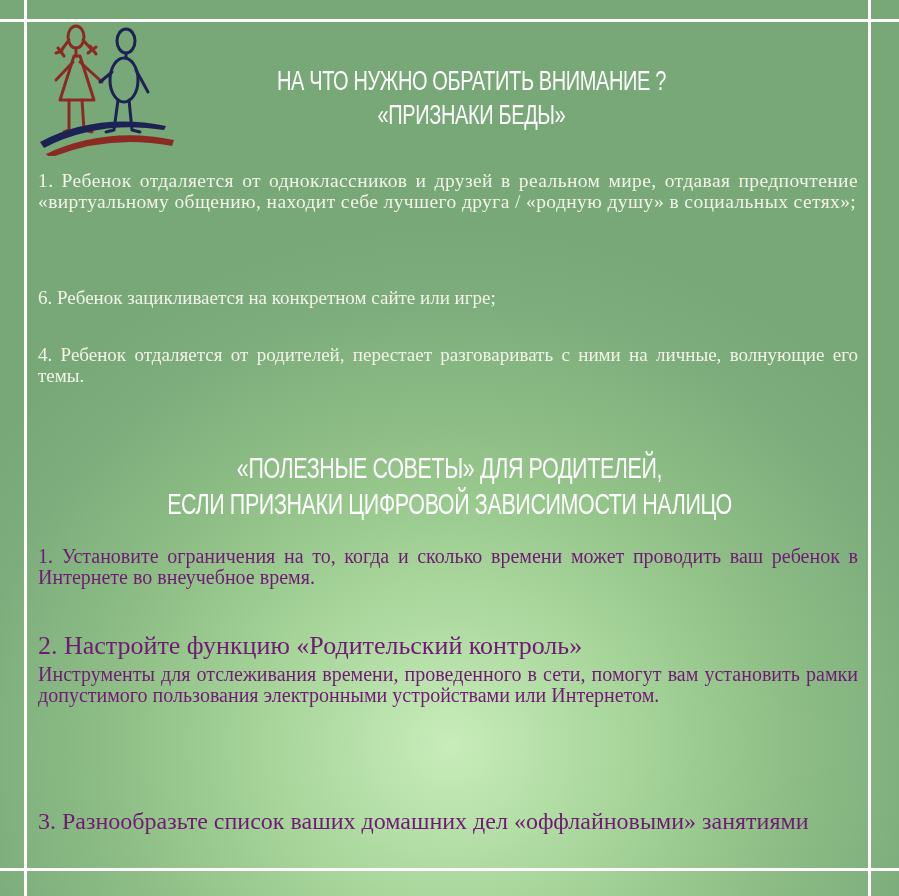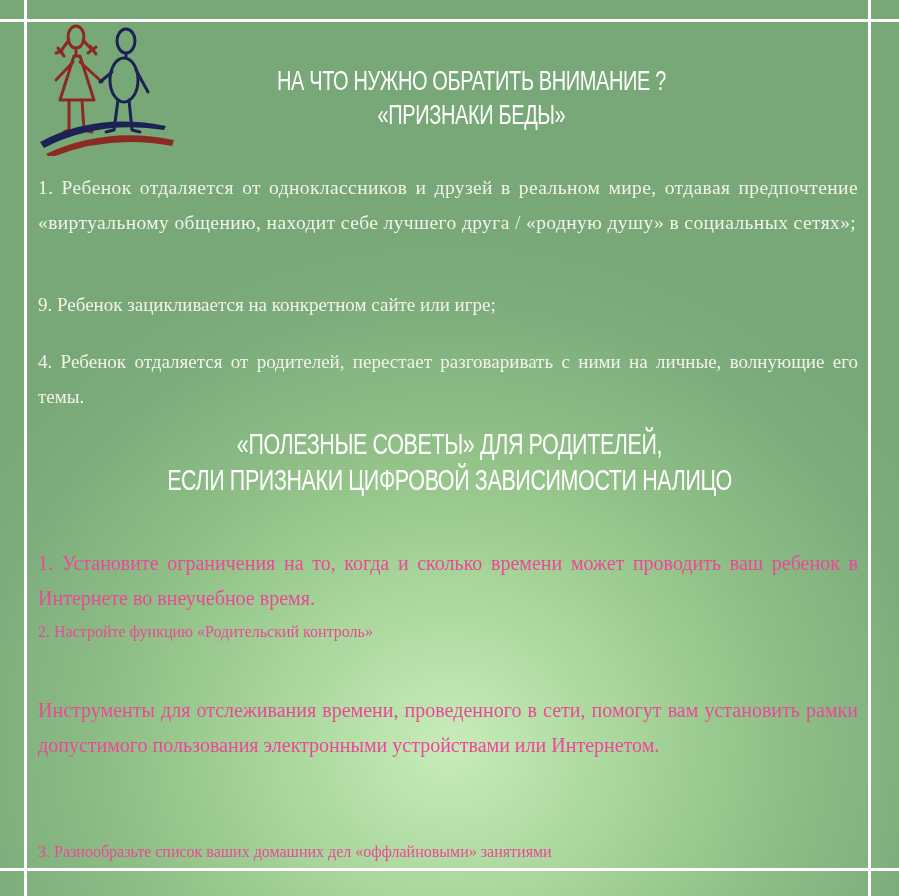--- a/index.html
+++ b/index.html
@@ -47,41 +47,41 @@
       line-height: 34px;
       letter-spacing: -0.5px;
       transform: scaleX(0.78);
       transform-origin: center;
       white-space: nowrap;
     }
     .heading-1 { top: 64px; left: 0; }
     .heading-1 .hline { transform: scaleX(0.74); }
     .heading-1 .hline:first-child { position: relative; left: 22px; }
     .heading-1 .hline:last-child { position: relative; left: 22px; }
-    .heading-2 { top: 426px; }
+    .heading-2 { top: 450px; }
     .heading-2 .hline { font-size: 29px; line-height: 36px; transform: scaleX(0.74); }
 
     .para {
       position: absolute;
       left: 38px;
       width: 820px;
       font-size: 19.5px;
-      line-height: 35px;
+      line-height: 21px;
       text-align: justify;
       margin: 0;
     }
     .para.light { color: #f3f3e8; }
-    .para.dark { color: #ec4899; }
+    .para.dark { color: #701a75; }
     .p1 { top: 170px; letter-spacing: 0.4px; }
     .p2 { top: 287px; font-size: 19px; }
     .p3 { top: 344px; font-size: 19px; }
     .p4 { top: 546px; font-size: 20px; }
-    .p5 { top: 614px; font-size: 16px; }
-    .p6 { top: 693px; font-size: 20px; }
-    .p7 { top: 811px; font-size: 16px; white-space: nowrap; margin-top: 23px; }
+    .p5 { top: 635px; font-size: 26px; }
+    .p6 { top: 664px; font-size: 20px; }
+    .p7 { top: 811px; font-size: 24px; white-space: nowrap; }
   </style>
 </head>
 <body>
 
 <div class="frame-line line-h-top"></div>
 <div class="frame-line line-h-bottom"></div>
 <div class="frame-line line-v-left"></div>
 <div class="frame-line line-v-right"></div>
 
 <div class="logo">
@@ -119,21 +119,21 @@
     <path d="M10 132 Q70 104 138 118 L136 124 Q72 112 14 136 Z" fill="#8b2a23"></path>
   </svg>
 </div>
 
 <div class="heading heading-1">
   <span class="hline">НА ЧТО НУЖНО ОБРАТИТЬ ВНИМАНИЕ ?</span>
   <span class="hline">«ПРИЗНАКИ БЕДЫ»</span>
 </div>
 
 <p class="para light p1">1. Ребенок отдаляется от одноклассников и друзей в реальном мире, отдавая предпочтение «виртуальному общению, находит себе лучшего друга / «родную душу» в социальных сетях»;</p>
-<p class="para light p2">9. Ребенок зацикливается на конкретном сайте или игре;</p>
+<p class="para light p2">6. Ребенок зацикливается на конкретном сайте или игре;</p>
 <p class="para light p3">4. Ребенок отдаляется от родителей, перестает разговаривать с ними на личные, волнующие его темы.</p>
 
 <div class="heading heading-2">
   <span class="hline">«ПОЛЕЗНЫЕ СОВЕТЫ» ДЛЯ РОДИТЕЛЕЙ,</span>
   <span class="hline">ЕСЛИ ПРИЗНАКИ ЦИФРОВОЙ ЗАВИСИМОСТИ НАЛИЦО</span>
 </div>
 
 <p class="para dark p4">1. Установите ограничения на то, когда и сколько времени может проводить ваш ребенок в Интернете во внеучебное время.</p>
 <p class="para dark p5">2. Настройте функцию «Родительский контроль»</p>
 <p class="para dark p6">Инструменты для отслеживания времени, проведенного в сети, помогут вам установить рамки допустимого пользования электронными устройствами или Интернетом.</p>

